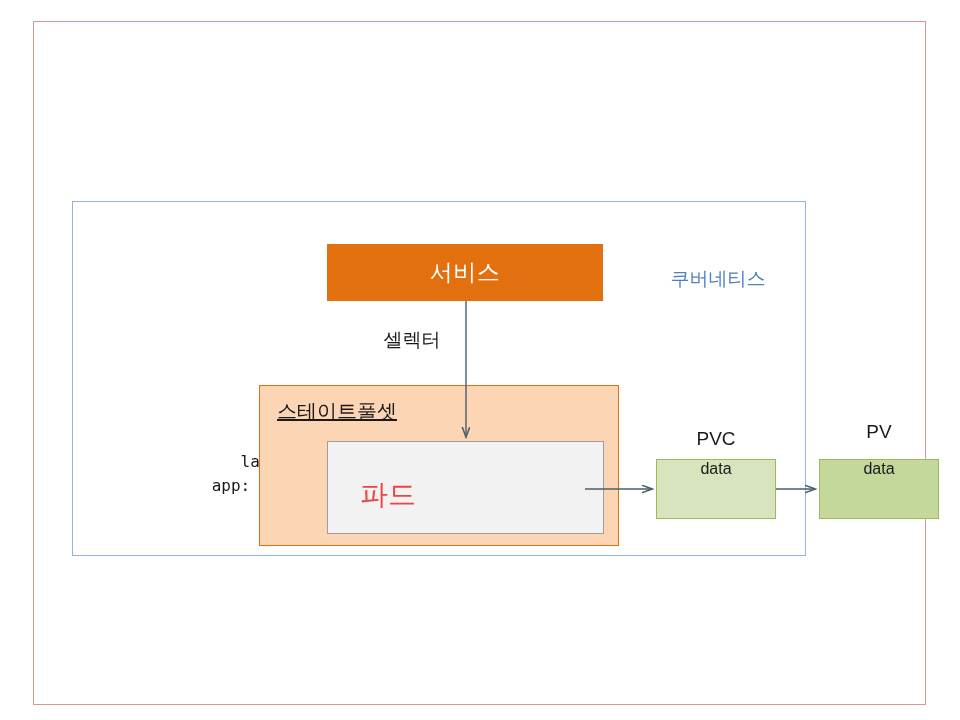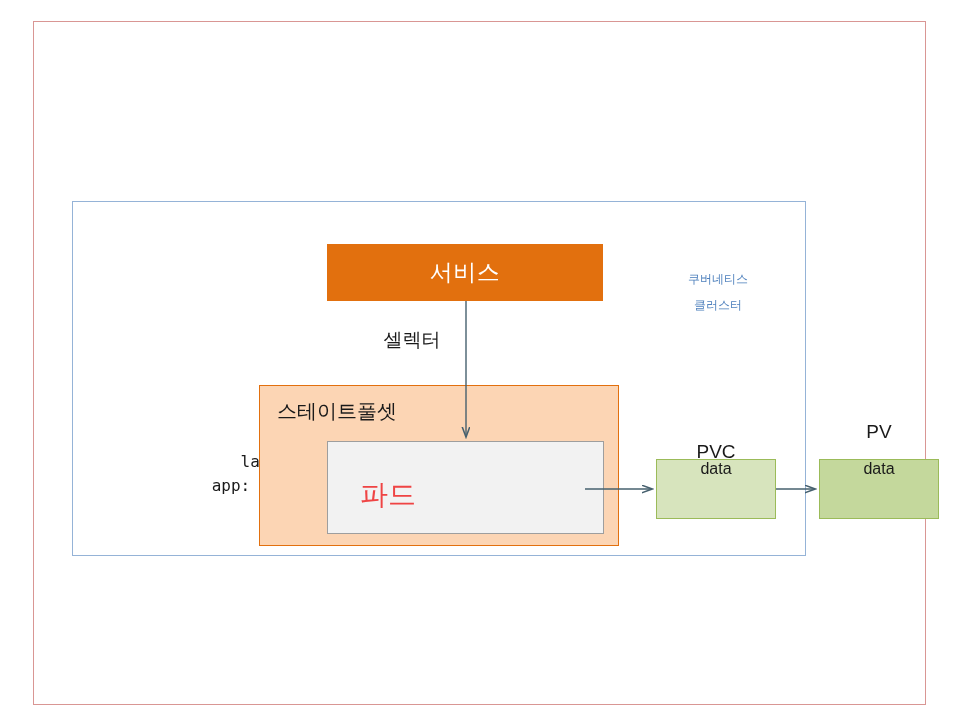--- a/index.html
+++ b/index.html
@@ -52,21 +52,21 @@
     border: 1.5px solid #95B3D7;
     box-sizing: border-box;
     background: transparent;
   }
   #cluster-label {
     position: absolute;
     left: 628px;
     top: 266px;
     width: 180px;
     text-align: center;
-    font-size: 12px;
+    font-size: 19px;
     line-height: 26px;
     color: #4F81BD;
     white-space: nowrap;
   }
 
   
   .mono-annot {
     position: absolute;
     font-family: "DejaVu Sans Mono", "Liberation Mono", monospace;
     font-size: 16px;
@@ -125,20 +125,21 @@
     border: 1.5px solid #E2700E;
     box-sizing: border-box;
   }
   #statefulset-label {
     position: absolute;
     left: 277px;
     top: 398px;
     font-size: 20px;
     color: #1a1a1a;
     white-space: nowrap;
+    text-decoration: underline;
   }
 
   
   #pod-box {
     position: absolute;
     left: 327px;
     top: 441px;
     width: 277px;
     height: 93px;
     background: #F2F2F2;
@@ -170,21 +171,21 @@
   }
 
   
   .storage-caption {
     position: absolute;
     font-size: 19px;
     color: #1a1a1a;
     text-align: center;
     white-space: nowrap;
   }
-  #pvc-caption { left: 656px; top: 441px; width: 120px; }
+  #pvc-caption { left: 656px; top: 428px; width: 120px; }
   #pv-caption  { left: 819px; top: 421px; width: 120px; }
 
   .storage-box {
     position: absolute;
     display: flex;
     align-items: flex-start;
     justify-content: center;
     font-size: 16px;
     color: #1a1a1a;
     box-sizing: border-box;
@@ -218,21 +219,20 @@
 </head>
 <body>
 
 <div id="canvas">
 
   <div id="host-frame"></div>
 
   <div id="cluster-frame"></div>
   <div id="cluster-label">
     <div>쿠버네티스</div>
-    <div>클러스터</div>
   </div>
 
   <div class="mono-annot" id="labels-annot">labels:
   app: mysql</div>
 
   <div id="service-box">
     <span>서비스</span>
   </div>
 
   <div id="selector-label">셀렉터</div>

